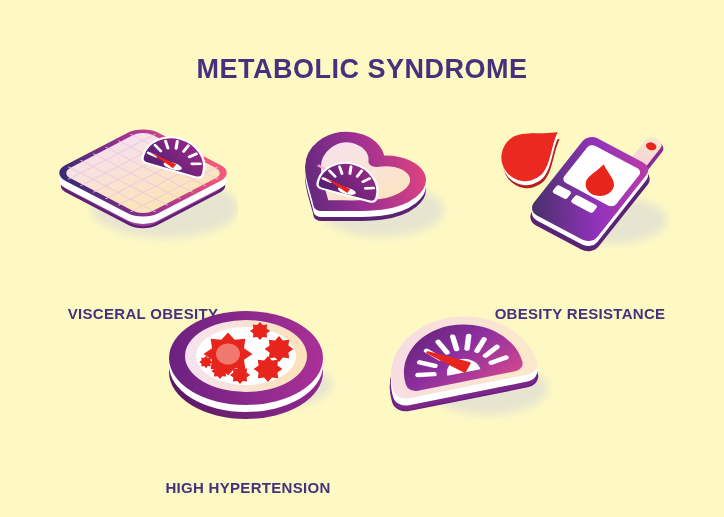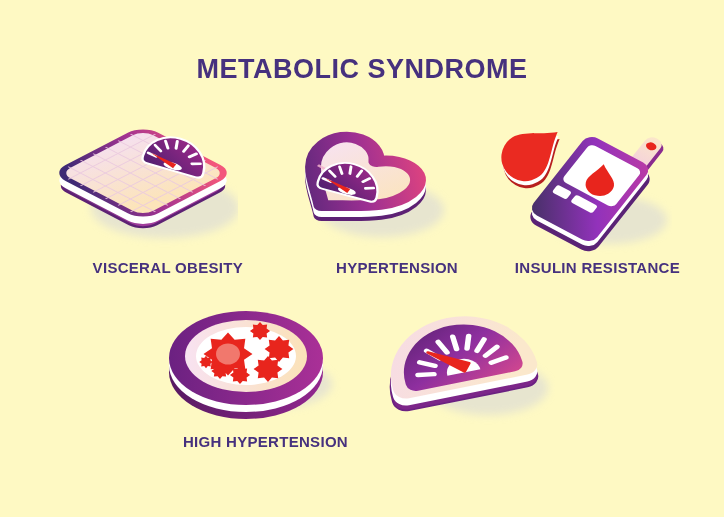--- a/index.html
+++ b/index.html
@@ -6,22 +6,22 @@
   .stage{
     position:relative;width:724px;height:517px;background:#fef9c3;
     overflow:hidden;font-family:"Liberation Sans",sans-serif;margin:0 auto;
   }
   .title{
     position:absolute;top:54px;left:0;width:724px;text-align:center;
     font-size:27px;font-weight:800;letter-spacing:0.5px;color:#46317e;
   }
   .icon{position:absolute;}
   .label{
-    position:absolute;width:200px;text-align:right;
-    font-size:15px;font-weight:800;letter-spacing:0.3px;color:#46317e;
+    position:absolute;width:200px;text-align:center;
+    font-size:15px;font-weight:800;letter-spacing:0.3px;color:#46317e;margin-top:46px;
   }
   .r1{top:259px;}
   .r2{top:433px;}
 </style>
 </head>
 <body>
 
 <div class="stage">
 
   <svg width="0" height="0" style="position:absolute">
@@ -156,21 +156,20 @@
       </g>
       <g transform="scale(1.22,0.82) rotate(40)">
         <use href="#heart-shape" xlink:href="#heart-shape" fill="url(#heart-surf-g)" stroke="url(#heart-rim-g)" stroke-width="13" stroke-linejoin="round"></use>
         <polyline points="-34,8 -16,8 -10,-8 -4,16 2,8 28,8" fill="none" stroke="#f2b3cd" stroke-width="2.5" opacity="0.85"></polyline>
       </g>
     </g>
     <g transform="translate(79,67) rotate(15) scale(0.92,0.78)">
       <use href="#gauge-def" xlink:href="#gauge-def"></use>
     </g>
   </svg>
-  <div class="label r1" style="left:258px">HYPERTENSION</div>
 
   <svg class="icon" style="left:487px;top:112px" width="185" height="145" viewBox="0 0 185 145">
     <ellipse cx="122" cy="108" rx="58" ry="24" fill="#d8d8d8" opacity="0.6" filter="url(#soft-blur)"></ellipse>
     <g transform="translate(103,77)">
       <g transform="scale(1,0.82) rotate(33)">
         <rect x="14" y="-88" width="18" height="42" rx="8" fill="#8a2b8f" transform="translate(4,3)"></rect>
         <rect x="14" y="-88" width="18" height="42" rx="8" fill="url(#strip-g)"></rect>
         <ellipse cx="23" cy="-77" rx="5.5" ry="4.5" fill="#e8251d"></ellipse>
       </g>
       <g transform="translate(0,9) scale(1,0.82) rotate(33)">
@@ -194,21 +193,21 @@
           <use href="#drop-shape" xlink:href="#drop-shape" fill="#b71f1f"></use>
         </g>
       <g transform="translate(1,4) rotate(52) scale(1.25)">
           <use href="#drop-shape" xlink:href="#drop-shape" fill="#ffffff"></use>
         </g>
       <g transform="rotate(52) scale(1.25)">
           <use href="#drop-shape" xlink:href="#drop-shape" fill="#ea2a21"></use>
         </g>
     </g>
   </svg>
-  <div class="label r1" style="left:480px">INSULIN RESISTANCE</div>
+  <div class="label r1" style="left:480px">OBESITY RESISTANCE</div>
 
   <svg class="icon" style="left:156px;top:302px" width="185" height="130" viewBox="0 0 185 130">
     <ellipse cx="112" cy="82" rx="64" ry="25" fill="#d8d8d8" opacity="0.6" filter="url(#soft-blur)"></ellipse>
     <ellipse cx="90" cy="70" rx="77" ry="47" fill="url(#dish-side-g)"></ellipse>
     <ellipse cx="90" cy="63" rx="77" ry="47" fill="#ffffff"></ellipse>
     <ellipse cx="90" cy="56" rx="77" ry="47" fill="url(#dish-rim-g)"></ellipse>
     <ellipse cx="90" cy="54" rx="61" ry="36" fill="url(#dish-ring-g)"></ellipse>
     <ellipse cx="90" cy="54" rx="50" ry="29" fill="#ffffff"></ellipse>
     <g fill="#e8251d">
       <g transform="translate(72,52) scale(1.02,0.9)">

